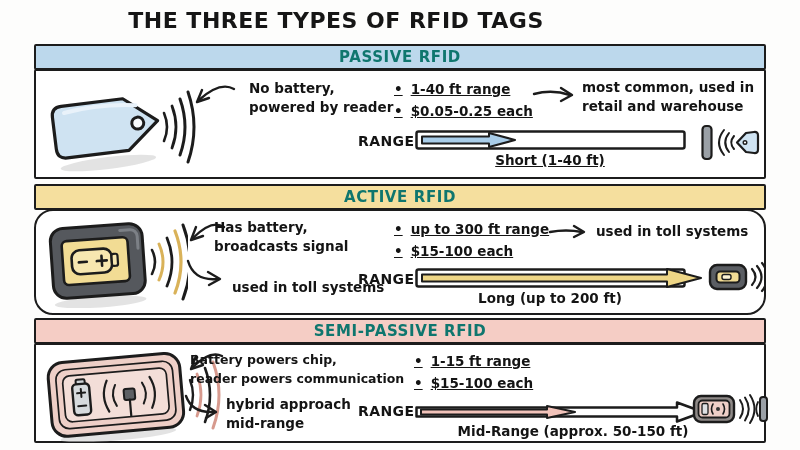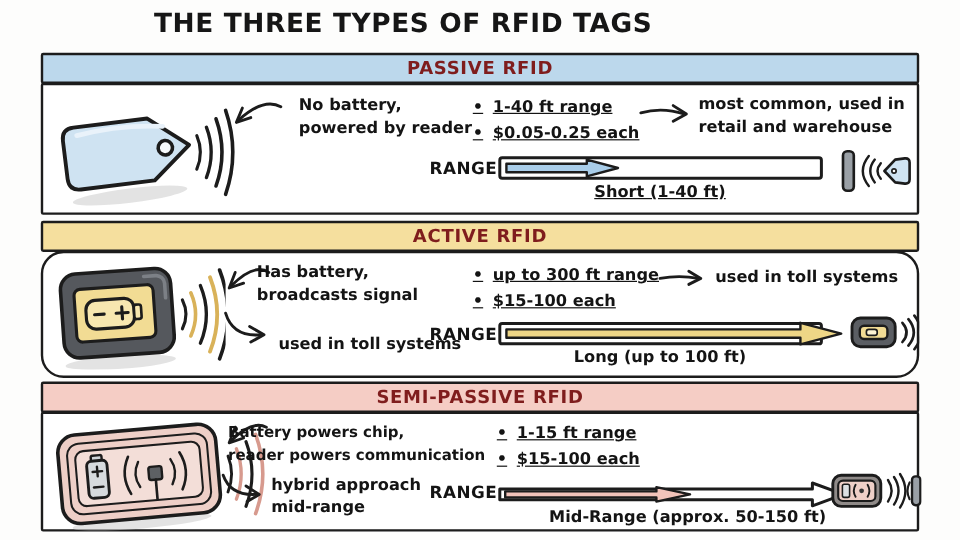--- a/index.html
+++ b/index.html
@@ -9,21 +9,21 @@
     font-family:"DejaVu Sans","Liberation Sans",sans-serif;
   }
   .title{
     position:absolute;top:8px;left:0;width:672px;text-align:center;
     font-size:22px;font-weight:700;letter-spacing:.5px;color:#161616;
   }
   .hdr{
     position:absolute;left:34px;width:732px;height:26px;box-sizing:border-box;
     border:2.5px solid #1c1c1c;border-radius:2px;
     display:flex;align-items:center;justify-content:center;
-    font-size:15px;font-weight:700;letter-spacing:.6px;color:#7f1d1d;
+    font-size:15px;font-weight:700;letter-spacing:.6px;color:#0f766e;
   }
   .bod{
     position:absolute;left:34px;width:732px;box-sizing:border-box;
     border:2.5px solid #1c1c1c;border-radius:2px;background:#ffffff;
   }
   .abs{position:absolute;}
   .txt{position:absolute;font-size:13.5px;font-weight:700;line-height:19px;white-space:nowrap;color:#141414;}
   .txt.small{font-size:12.5px;}
   .bullets{position:absolute;}
   .bullet{font-size:13.5px;font-weight:700;line-height:22px;white-space:nowrap;text-decoration:underline;}
@@ -158,21 +158,21 @@
 
   <div class="txt" style="left:560px;top:11px;">used in toll systems</div>
 
   <div class="range-label" style="left:322px;top:60px;width:52px;text-align:right;">RANGE</div>
 
   <svg class="abs" style="left:379px;top:54px;" width="292" height="26" viewBox="0 0 292 26">
     <rect x="1.5" y="4.5" width="268" height="17" rx="2" fill="#ffffff" stroke="#1c1c1c" stroke-width="2.5"></rect>
     <polygon points="7,9.5 252,9.5 252,4 286,13 252,22 252,16.5 7,16.5" stroke="#1c1c1c" stroke-width="2" stroke-linejoin="round" fill="#eed686"></polygon>
   </svg>
 
-  <div class="caption" style="left:379px;top:79px;width:270px;">Long (up to 100 ft)</div>
+  <div class="caption" style="left:379px;top:79px;width:270px;">Long (up to 200 ft)</div>
 
   <svg class="abs" style="left:672px;top:46px;" width="58" height="40" viewBox="0 0 58 40">
     <rect x="2" y="8" width="36" height="24" rx="7" fill="#5b5e63" stroke="#1c1c1c" stroke-width="2.4"></rect>
     <rect x="8.5" y="14.5" width="23" height="11" rx="3.5" stroke="#1c1c1c" stroke-width="2" fill="#f2dc94"></rect>
     <rect x="14" y="17.5" width="9" height="5" rx="2" fill="#fdf4d4" stroke="#1c1c1c" stroke-width="1.4"></rect>
     <g fill="none" stroke="#1c1c1c" stroke-width="2.2" stroke-linecap="round">
       <path d="M44,12 Q51,20 44,28"></path>
       <path d="M49,9 Q58,20 49,31"></path>
       <path d="M54,6 Q65,20 54,34"></path>
     </g>

